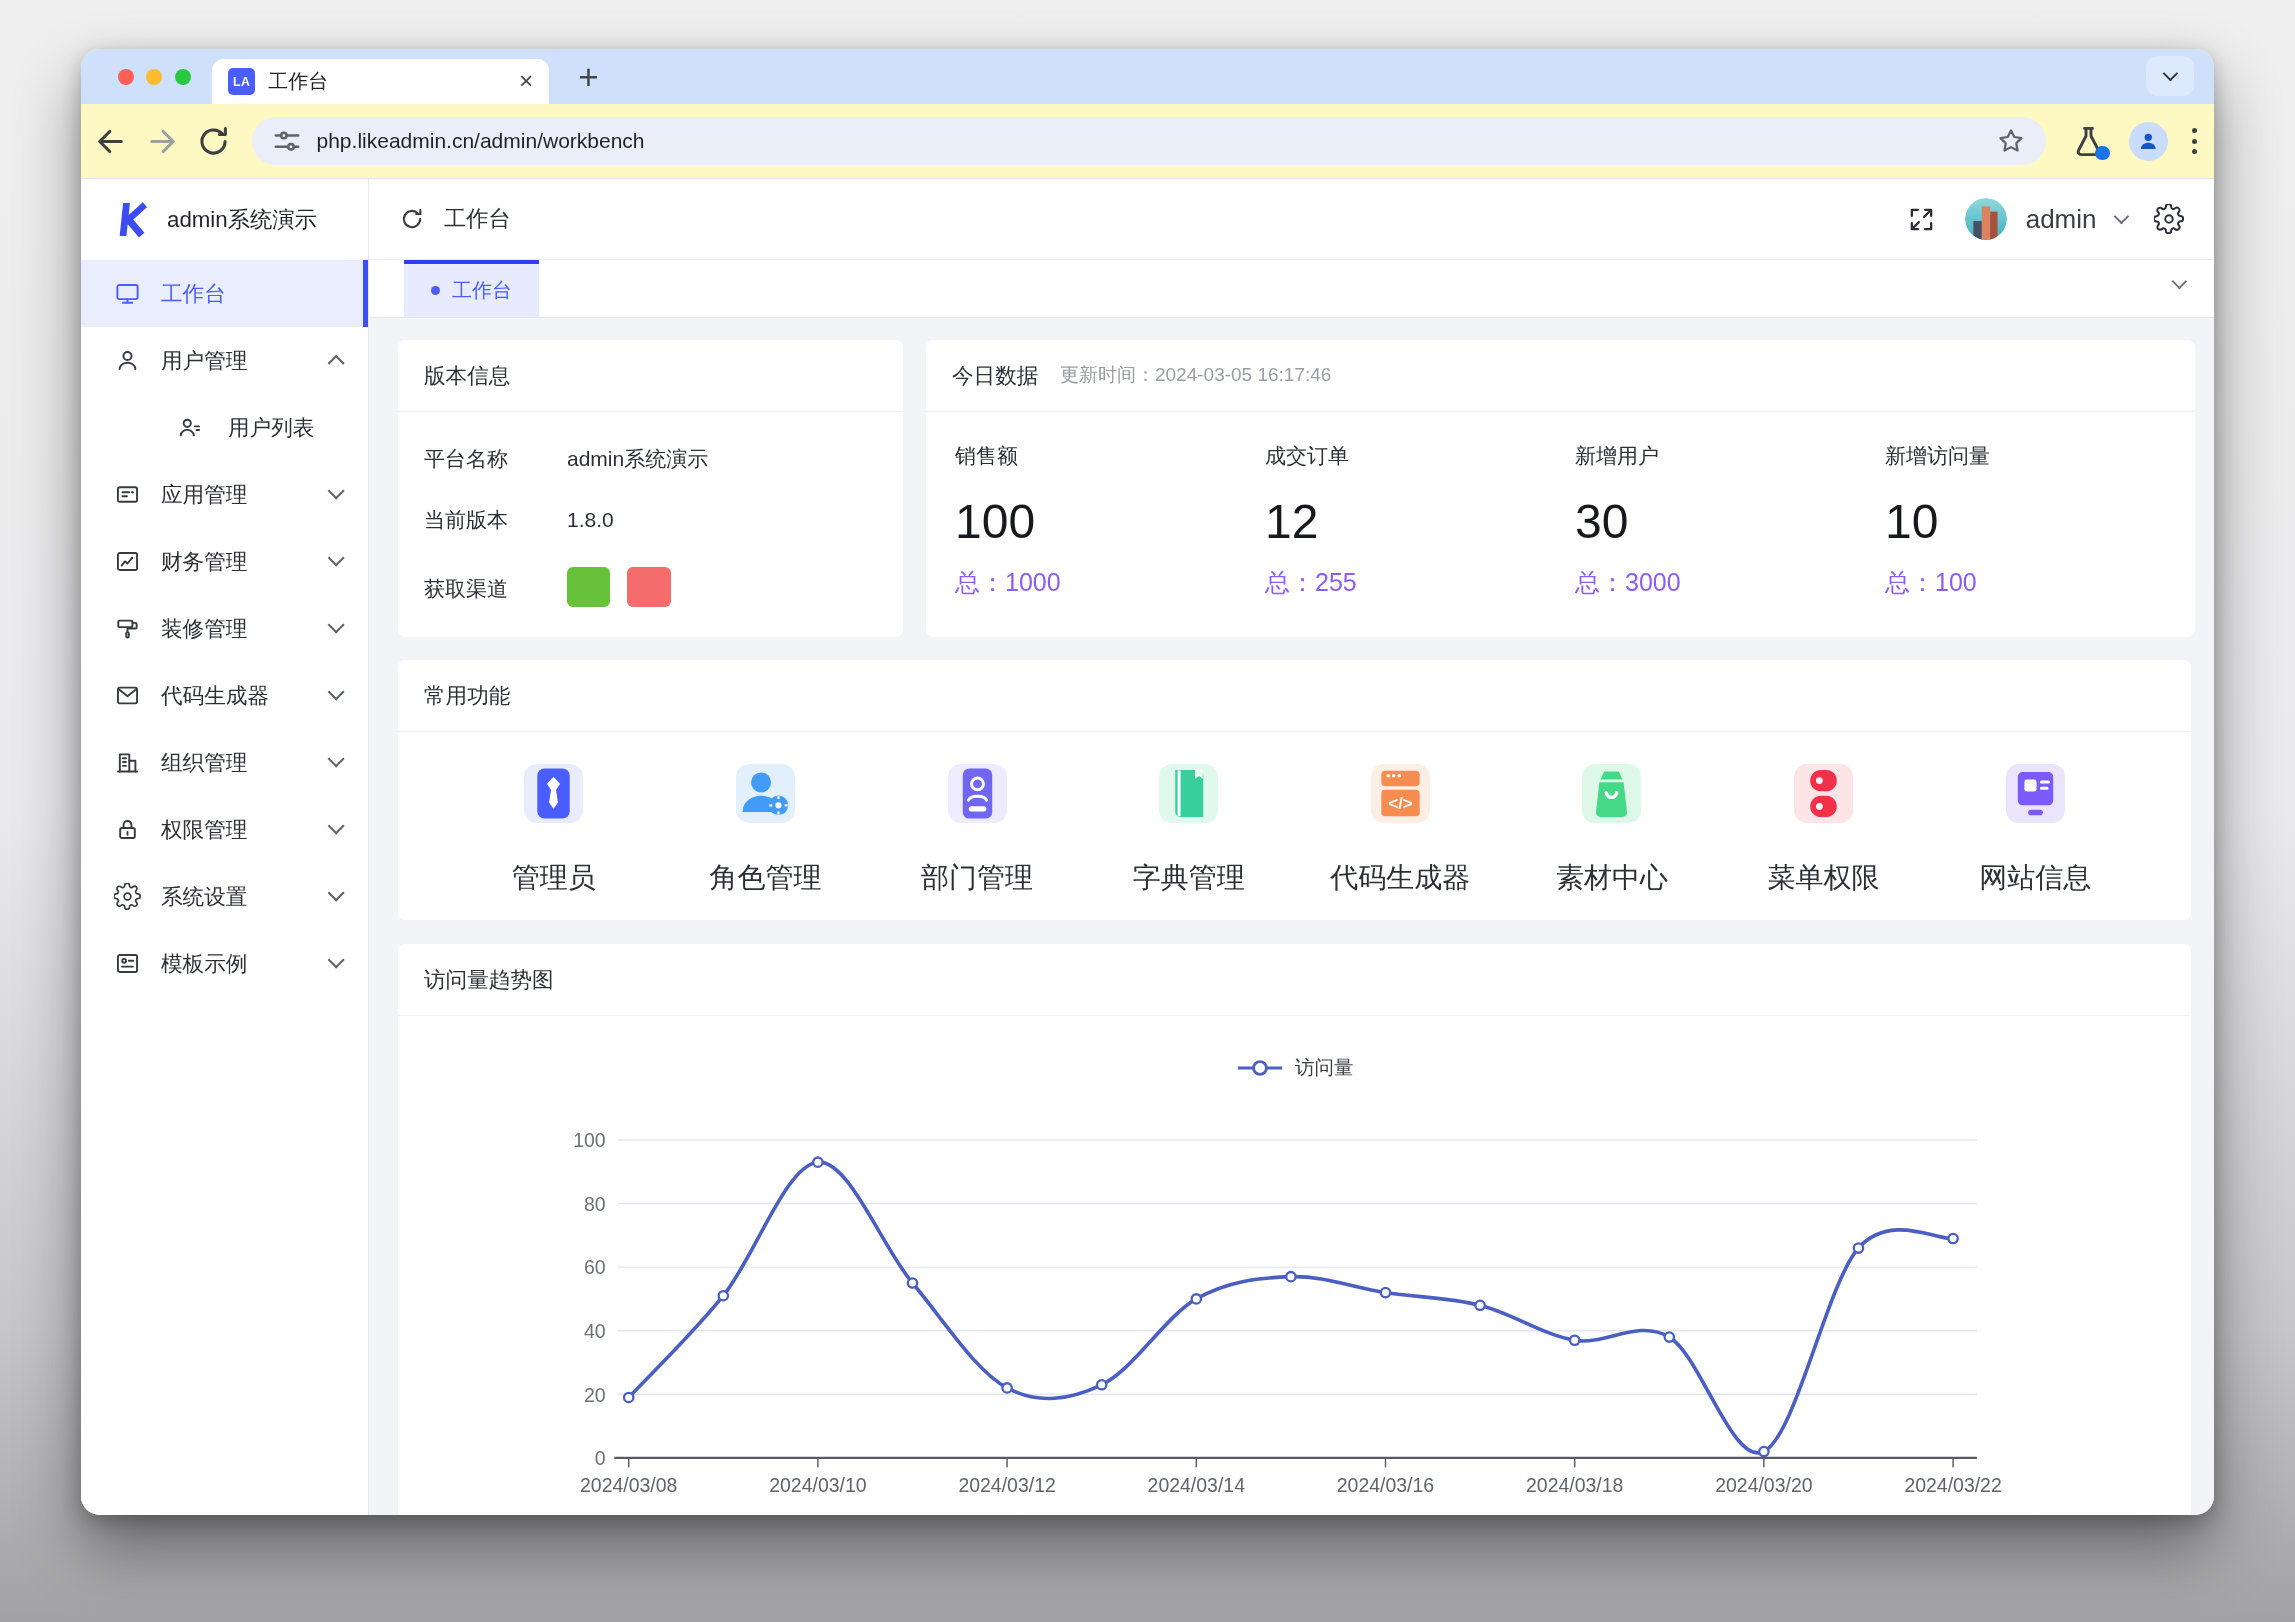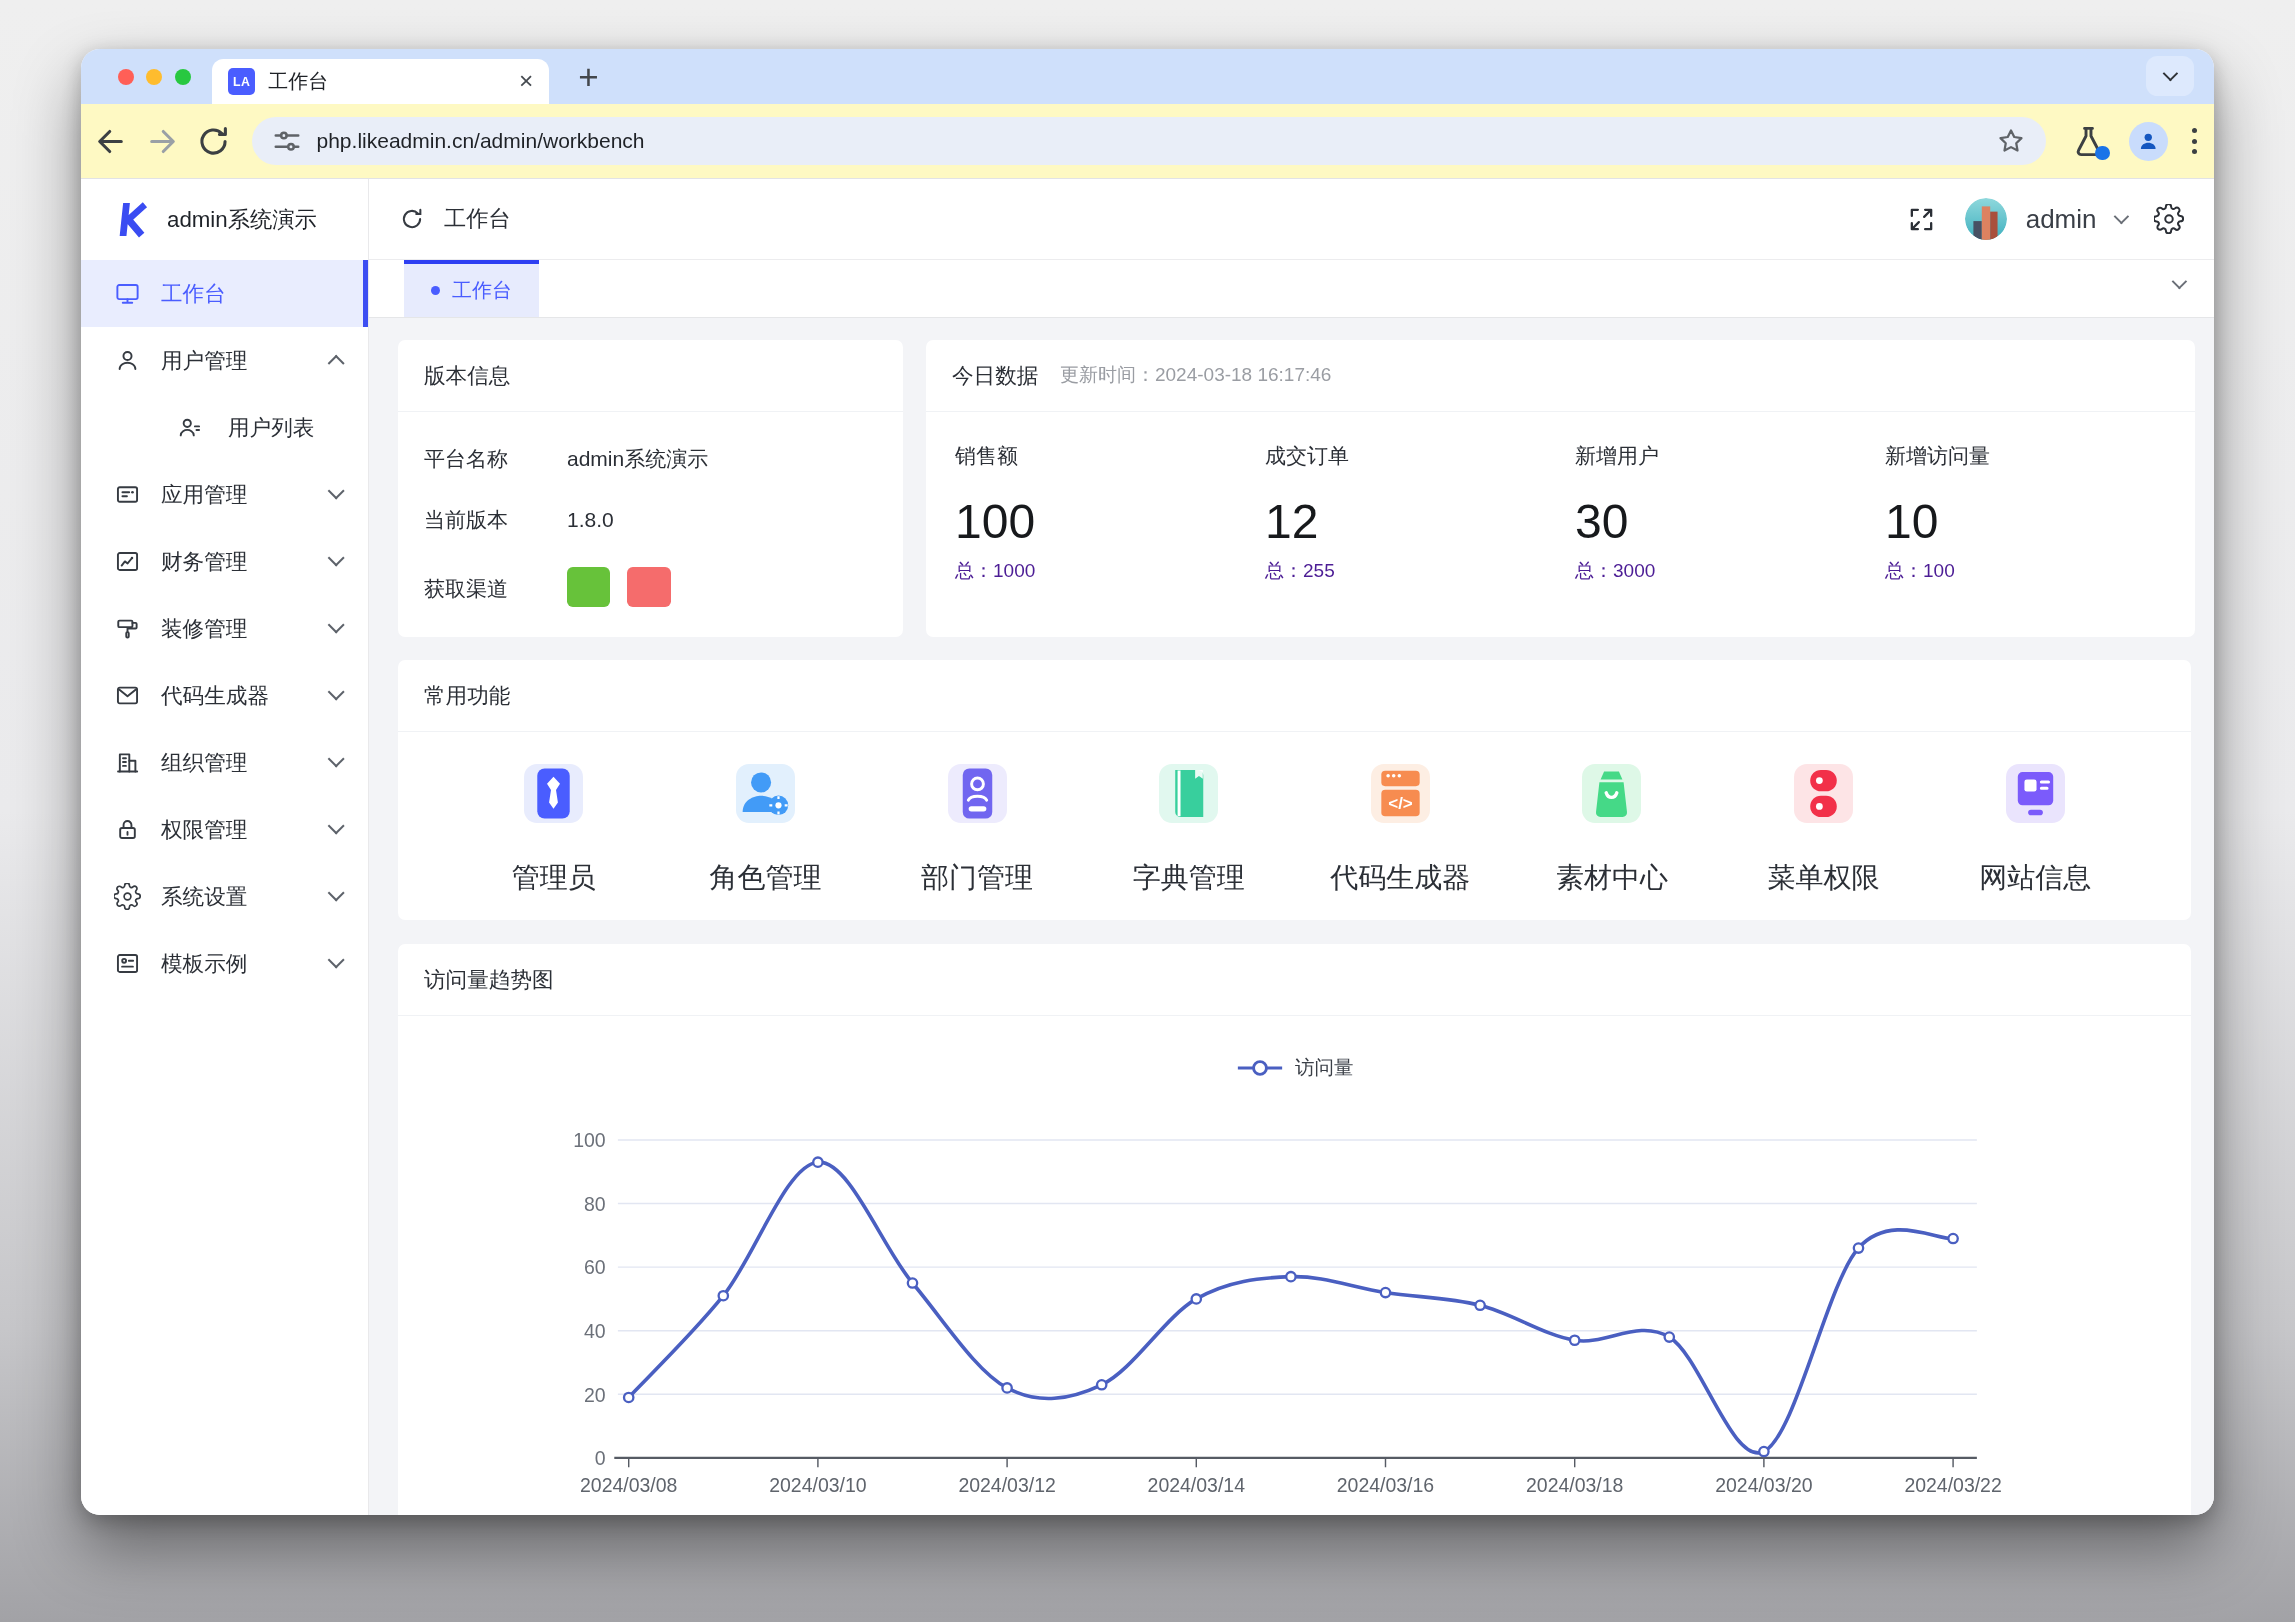--- a/index.html
+++ b/index.html
@@ -71,21 +71,21 @@
   .v-body{padding:33px 26px;display:flex;flex-direction:column;gap:33px;font-size:21px;color:#2b2f36;}
   .v-row{display:flex;align-items:center;}
   .v-label{width:143px;}
   .btn{display:inline-flex;align-items:center;justify-content:center;height:40px;padding:0 21.6px;border-radius:5.8px;color:#fff;font-size:19px;margin-right:17.3px;cursor:pointer;}
   .today-card{flex:1;height:297px;}
   .t-sub{margin-left:21.6px;font-size:19px;color:#9a9da3;}
   .t-body{display:flex;padding:30px 0 0 29px;}
   .stat{width:310px;}
   .stat-label{font-size:21px;color:#2b2f36;}
   .stat-value{font-size:48px;color:#17191c;font-weight:500;margin-top:24.5px;}
-  .stat-total{font-size:19px;color:#4c1d95;margin-top:9px;}
+  .stat-total{font-size:25px;color:#8b5cf6;margin-top:17px;}
   .functions-card{margin-top:23px;height:260px;}
   .f-body{display:flex;padding:32px 50px 0;}
   .f-item{flex:1;display:flex;flex-direction:column;align-items:center;cursor:pointer;}
   .tile{width:59px;height:59px;border-radius:13px;display:flex;align-items:center;justify-content:center;}
   .tile svg{width:35px;height:35px;}
   .f-label{margin-top:36px;font-size:28px;color:#2b2f36;}
   .chart-card{margin-top:24.5px;height:577px;position:relative;}
   .legend{position:absolute;left:0;right:0;top:110px;display:flex;justify-content:center;align-items:center;gap:11.5px;font-size:19.5px;color:#3a3f47;}
   .chart-svg{position:absolute;left:0;top:74px;width:1793px;height:502px;}
   svg.icon{display:block;width:100%;height:100%;}
@@ -369,21 +369,21 @@
                   <span>
                     
                   <span class="btn" style="background: rgb(103, 194, 58);"></span><span class="btn" style="background: rgb(245, 108, 108);"></span></span>
                 </div>
               </div>
             </section>
 
             <section class="card today-card">
               <div class="card-h">
                 <span>今日数据</span>
-                <span class="t-sub"><span>更新时间：</span><span>2024-03-18 16:17:46</span></span>
+                <span class="t-sub"><span>更新时间：</span><span>2024-03-05 16:17:46</span></span>
               </div>
               <div class="t-body">
 
               <div class="stat">
                     <div class="stat-label">销售额</div>
                     <div class="stat-value">100</div>
                     <div class="stat-total">总：1000</div>
                   </div>
                   <div class="stat">
                     <div class="stat-label">成交订单</div>

